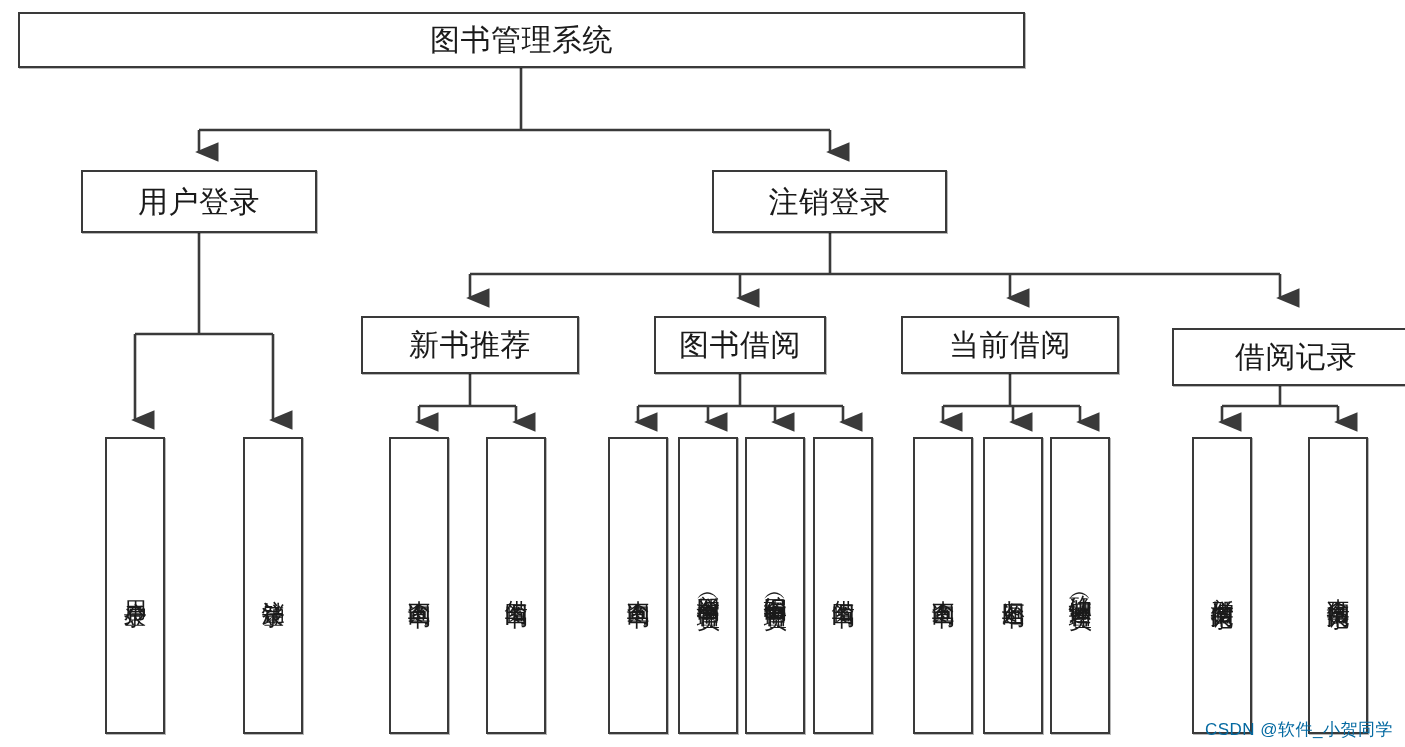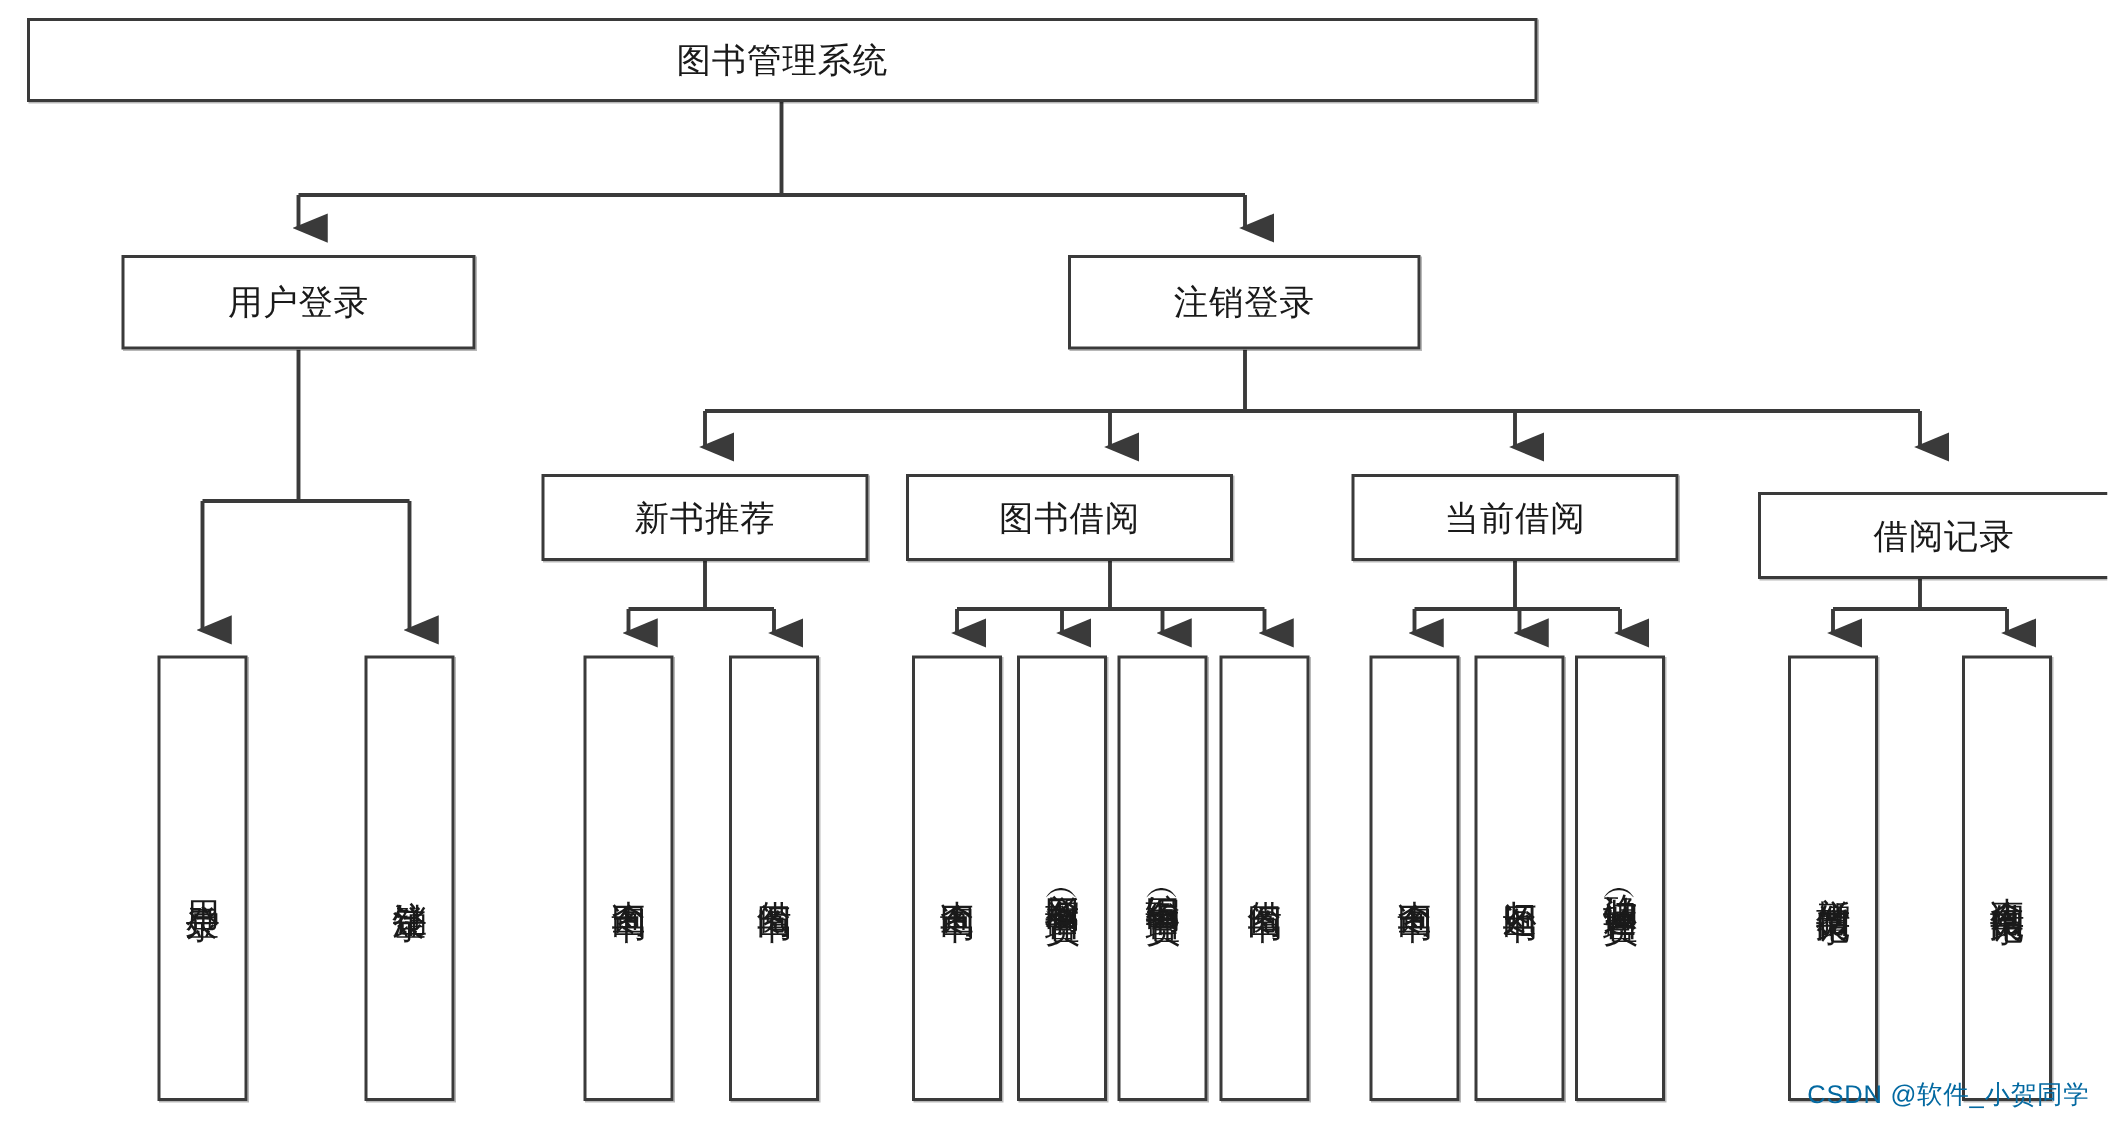--- a/index.html
+++ b/index.html
@@ -30,21 +30,21 @@
     position: absolute;
     box-sizing: border-box;
     background: #ffffff;
     border: 2.5px solid #3a3a3a;
     display: flex;
     align-items: center;
     justify-content: center;
     box-shadow: 1px 1px 0 rgba(0,0,0,0.28);
   }
   .node .label {
-    font-size: 23px;
+    font-size: 30px;
     line-height: 1.05;
     letter-spacing: 0.5px;
     color: #1a1a1a;
     white-space: nowrap;
     text-align: center;
   }
   .node.leaf {
     align-items: center;
     justify-content: center;
     padding: 6px 0;
@@ -130,21 +130,21 @@
   <div class="node" style="left:81px; top:170px; width:236px; height:63px;">
     <span class="label">用户登录</span>
   </div>
   <div class="node" style="left:712px; top:170px; width:235px; height:63px;">
     <span class="label">注销登录</span>
   </div>
 
   <div class="node" style="left:361px; top:316px; width:218px; height:58px;">
     <span class="label">新书推荐</span>
   </div>
-  <div class="node" style="left:604px; top:316px; width:218px; height:58px;justify-content:center;">
+  <div class="node" style="left:654px; top:316px; width:172px; height:58px;justify-content:center;">
     <span class="label">图书借阅</span>
   </div>
   <div class="node" style="left:901px; top:316px; width:218px; height:58px;justify-content:center;">
     <span class="label">当前借阅</span>
   </div>
   <div class="node" style="left:1172px; top:316px; width:248px; height:58px;margin-top:12px;">
     <span class="label">借阅记录</span>
   </div>
 
   <div class="node leaf" style="left:105px; top:437px; width:60px; height:297px;">

